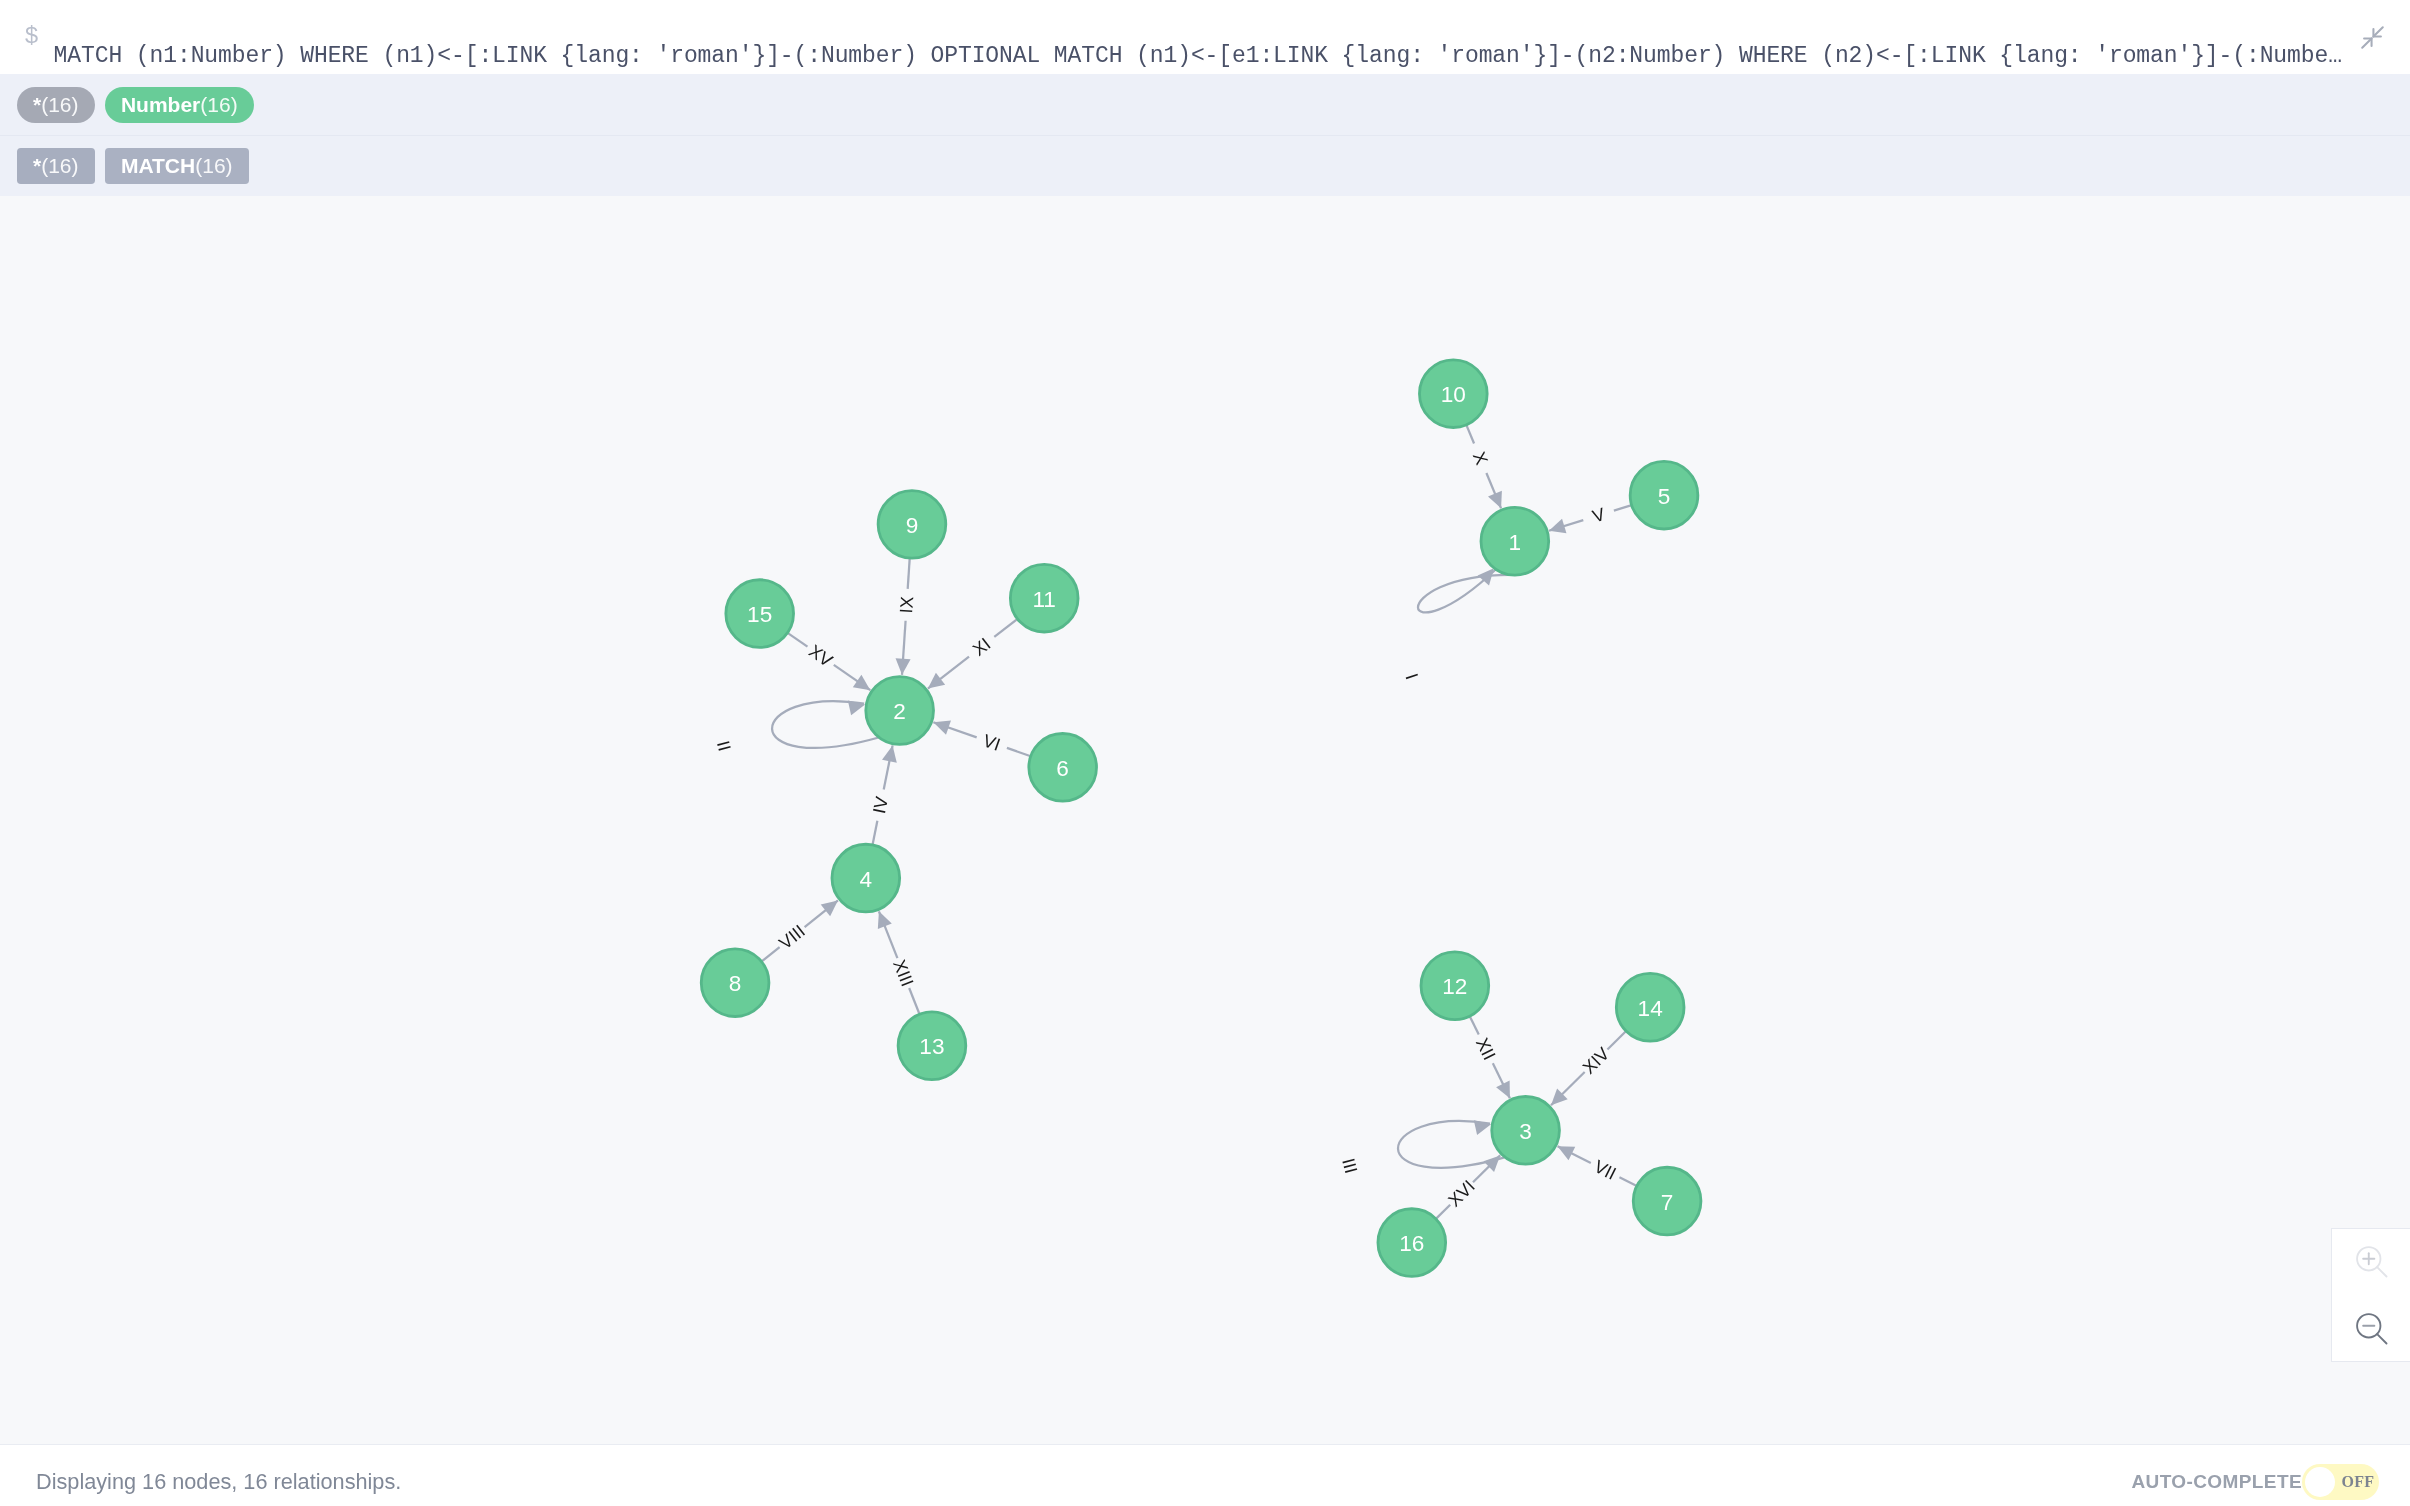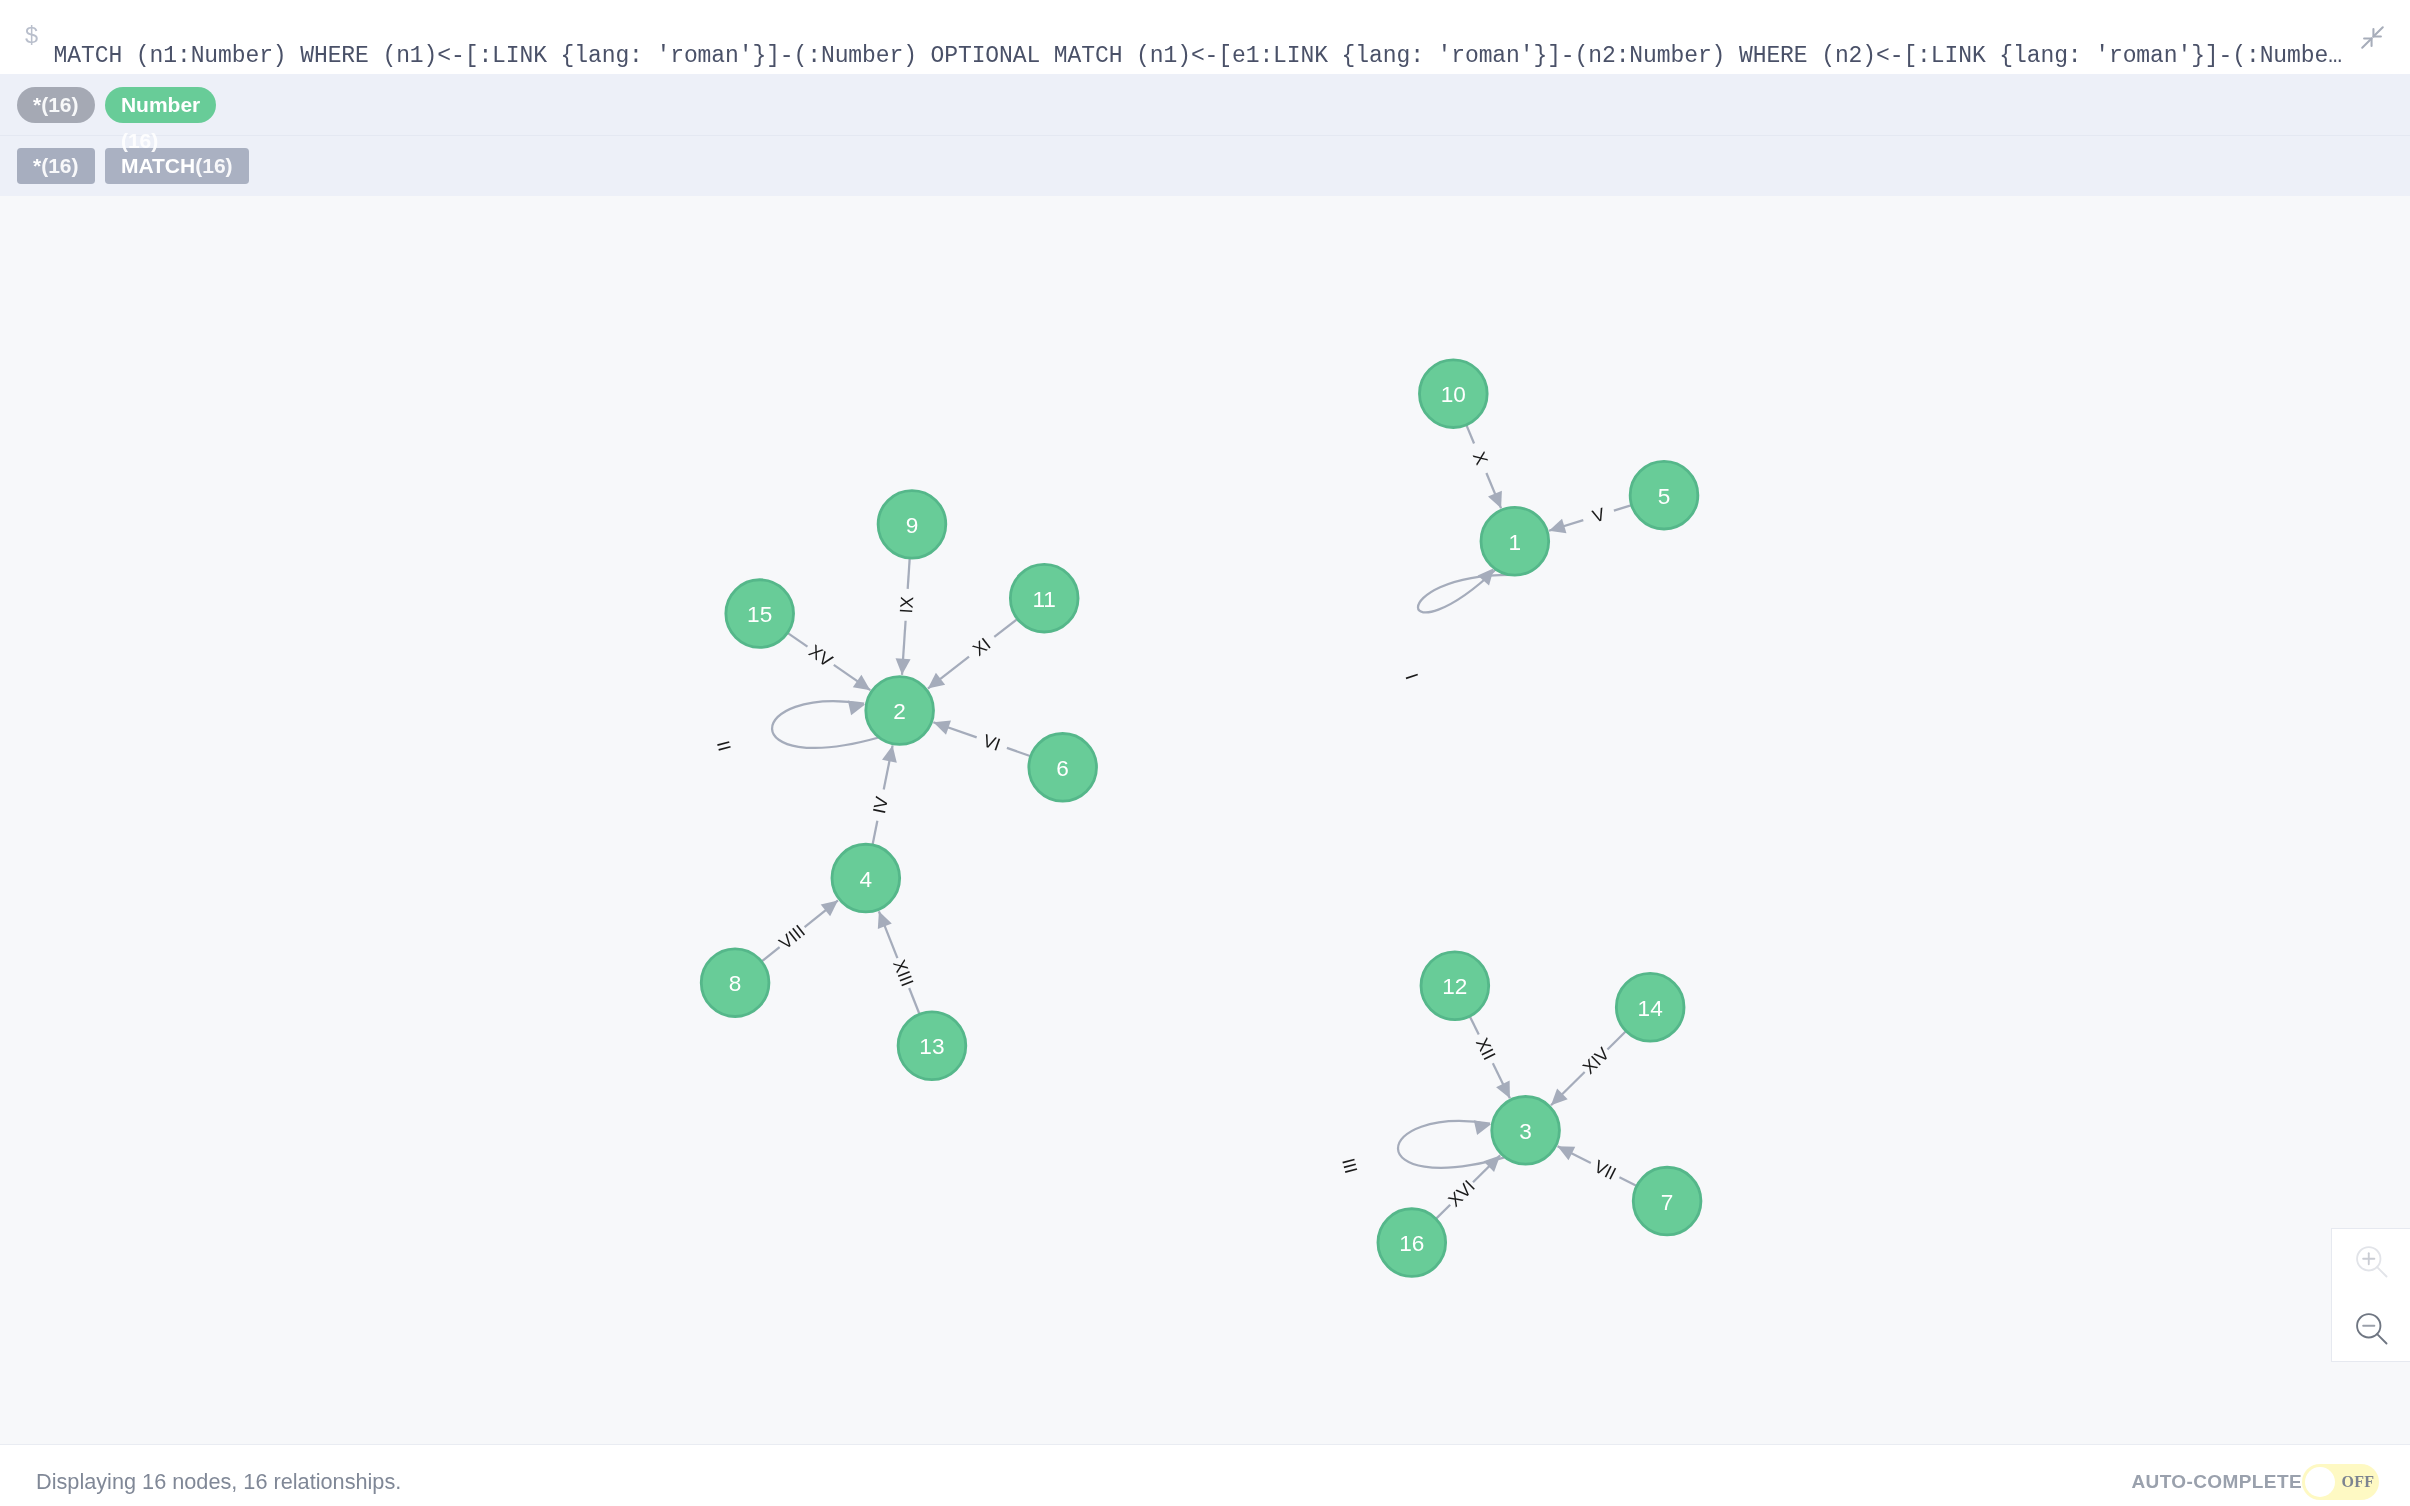--- a/index.html
+++ b/index.html
@@ -44,24 +44,24 @@
     padding-left: 17px; height: 61px;
   }
   .chip-row.second { border-top: 0.9px solid #e4e8f2; }
   .chip {
     display: inline-flex; align-items: baseline;
     height: 36px; padding: 0 16px; line-height: 36px;
     font-size: 21px; color: #ffffff; white-space: nowrap;
     cursor: pointer; user-select: none;
   }
   .chip .nm { font-weight: bold; }
-  .chip .ct { font-weight: bold; opacity: 0.92; }
+  .chip .ct { font-weight: normal; opacity: 0.92; }
   .chip.node { border-radius: 18px; }
   .chip.node.any { background: #a5a9b4; }
-  .chip.node.lbl { background: #68cc98; flex-direction: column; }
+  .chip.node.lbl { background: #68cc98; }
   .chip.rel { border-radius: 3.8px; }
   .chip.rel.any { background: #a7aebf; }
   .chip.rel.lbl { background: #aab1c2; }
 
   
   #canvas {
     position: absolute; left: 0; top: 197px; width: 2411px; height: 1247px;
     background: #f7f8fa; overflow: hidden;
   }
   #graph-svg { position: absolute; left: 0; top: 0; width: 2411px; height: 1247px; }

